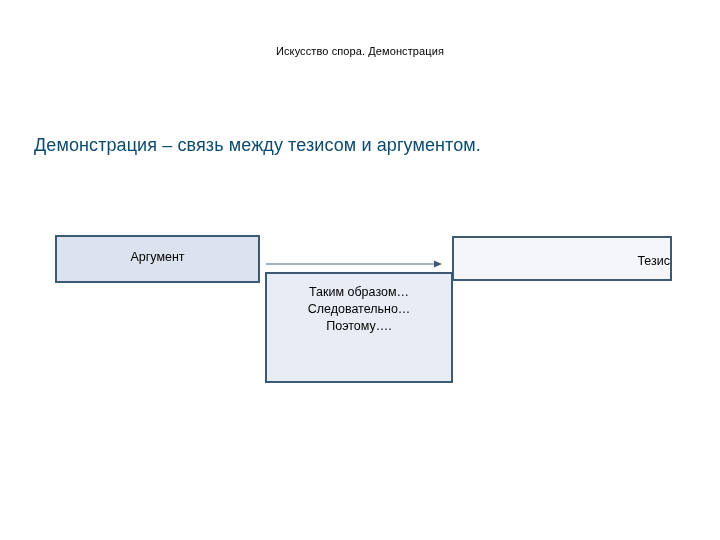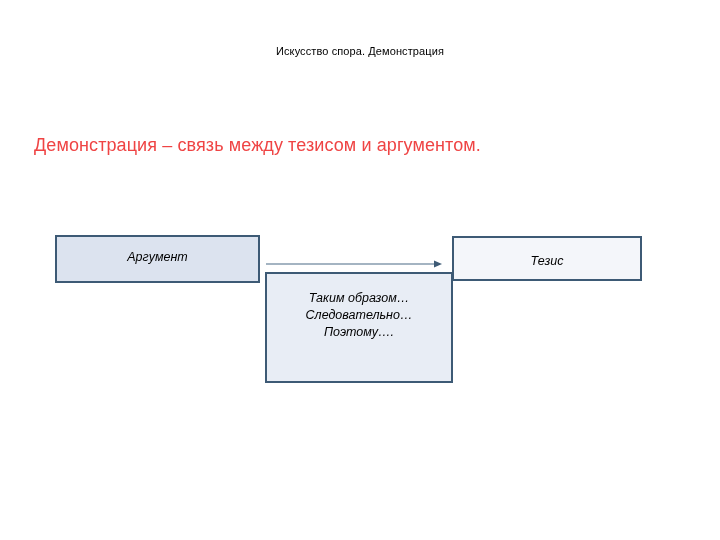--- a/index.html
+++ b/index.html
@@ -34,34 +34,33 @@
     color: #000000;
     white-space: nowrap;
   }
   #slide-subtitle {
     position: absolute;
     left: 34px;
     top: 133px;
     font-size: 18px;
     line-height: 24px;
     letter-spacing: 0.1px;
-    color: #ef4444;
+    color: #0c4a6e;
     white-space: nowrap;
   }
 
   
   .dgm-box {
     position: absolute;
     box-sizing: border-box;
     border: 2px solid #3d5a75;
     display: flex;
     align-items: center;
     justify-content: center;
     text-align: center;
-    font-style: italic;
   }
   .dgm-box .box-text {
     font-size: 12.5px;
     line-height: 17px;
     color: #000000;
     display: block;
     width: 100%;
   }
 
   #box-argument {
@@ -72,38 +71,39 @@
     background: #dce3ef;
     z-index: 3;
   }
   #box-argument .box-text {
     transform: translateY(-2px);
   }
 
   #box-thesis {
     left: 452px;
     top: 236px;
-    width: 190px;
+    width: 220px;
     height: 45px;
     background: #f4f6fa;
     z-index: 3;
+    text-align: right;
   }
   #box-thesis .box-text {
     transform: translateY(3px);
   }
 
   #box-connector {
     left: 265px;
     top: 272px;
     width: 188px;
     height: 111px;
     background: #e8edf5;
     z-index: 2;
     align-items: flex-start;
-    padding-top: 16px;
+    padding-top: 10px;
   }
   #box-connector .box-text {
     white-space: pre-line;
   }
 
   
   #arrow-argument-to-thesis {
     position: absolute;
     left: 266px;
     top: 252px;

